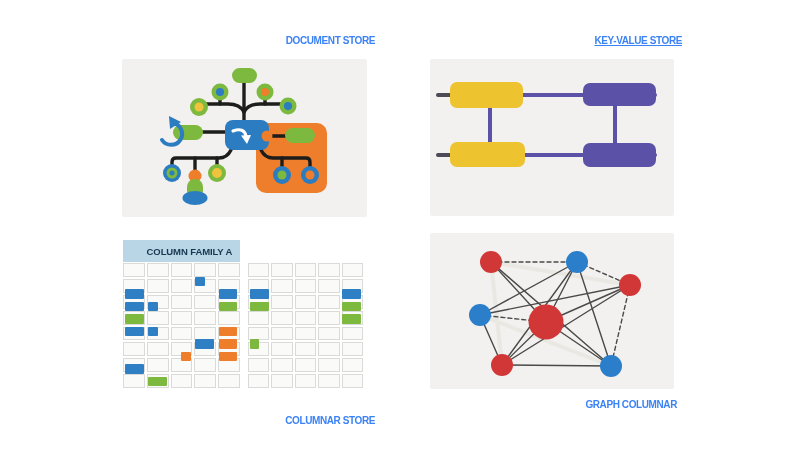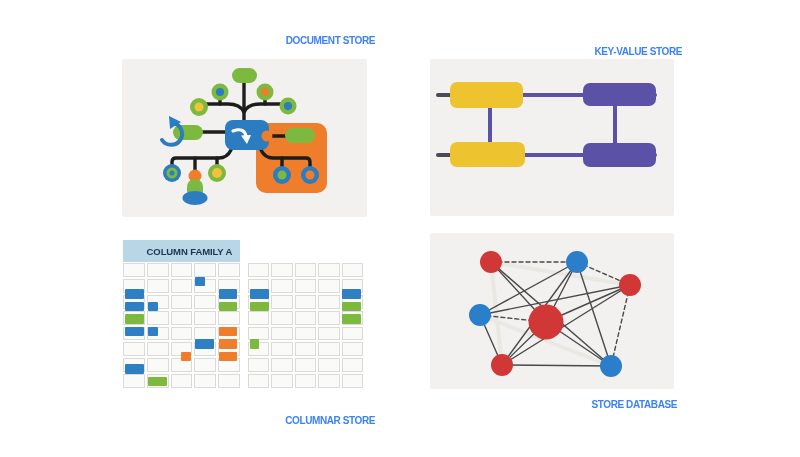--- a/index.html
+++ b/index.html
@@ -24,33 +24,33 @@
     display:flex;align-items:center;justify-content:center;white-space:nowrap;padding-left:16px;
   }
   .table-grid{
     position:absolute;left:0;right:0;top:23px;height:125px;
     display:grid;grid-template-rows:repeat(8,1fr);grid-template-columns:repeat(5,1fr);
     gap:2px;background:#ffffff;
   }
   .cell{background:#fafaf9;border:1px solid #dadad8;}
   .bar{position:absolute;height:9.5px;border-radius:1px;}
   #t-doc{left:115px;top:35px;}
-  #t-kv{left:422px;top:46px;}
+  #t-kv{left:422px;top:35px;text-decoration:underline;}
   #t-col{left:115px;top:415px;}
   #t-graph{left:417px;top:399px;}
 </style>
 </head>
 <body>
 
 <div>
 
   <div class="quad-title" id="t-doc">DOCUMENT STORE</div>
   <div class="quad-title" id="t-kv">KEY-VALUE STORE</div>
   <div class="quad-title" id="t-col">COLUMNAR STORE</div>
-  <div class="quad-title" id="t-graph">STORE DATABASE</div>
+  <div class="quad-title" id="t-graph">GRAPH COLUMNAR</div>
 
   <svg class="panel" id="doc-svg" width="245" height="158" viewBox="0 0 245 158">
       <rect x="134" y="64" width="71" height="70" rx="10" fill="#ee7e2b"></rect>
       <path d="M122,61 V24" fill="none" stroke="#1d1d1b" stroke-width="3.4" stroke-linecap="round" stroke-linejoin="round"></path>
       <path d="M122,53 Q118,45 106,45 H82 Q78,45 77,48" fill="none" stroke="#1d1d1b" stroke-width="3.4" stroke-linecap="round" stroke-linejoin="round"></path>
       <path d="M122,53 Q126,45 138,45 H161 Q165,45 166,47" fill="none" stroke="#1d1d1b" stroke-width="3.4" stroke-linecap="round" stroke-linejoin="round"></path>
       <path d="M98,45 V35" fill="none" stroke="#1d1d1b" stroke-width="3.4" stroke-linecap="round" stroke-linejoin="round"></path>
       <path d="M143,45 V35" fill="none" stroke="#1d1d1b" stroke-width="3.4" stroke-linecap="round" stroke-linejoin="round"></path>
       <path d="M80,73 H106" fill="none" stroke="#1d1d1b" stroke-width="3.4" stroke-linecap="round" stroke-linejoin="round"></path>
       <path d="M50,110 V103 Q50,99 54,99 H97 Q105,99 109,91" fill="none" stroke="#1d1d1b" stroke-width="3.4" stroke-linecap="round" stroke-linejoin="round"></path>

